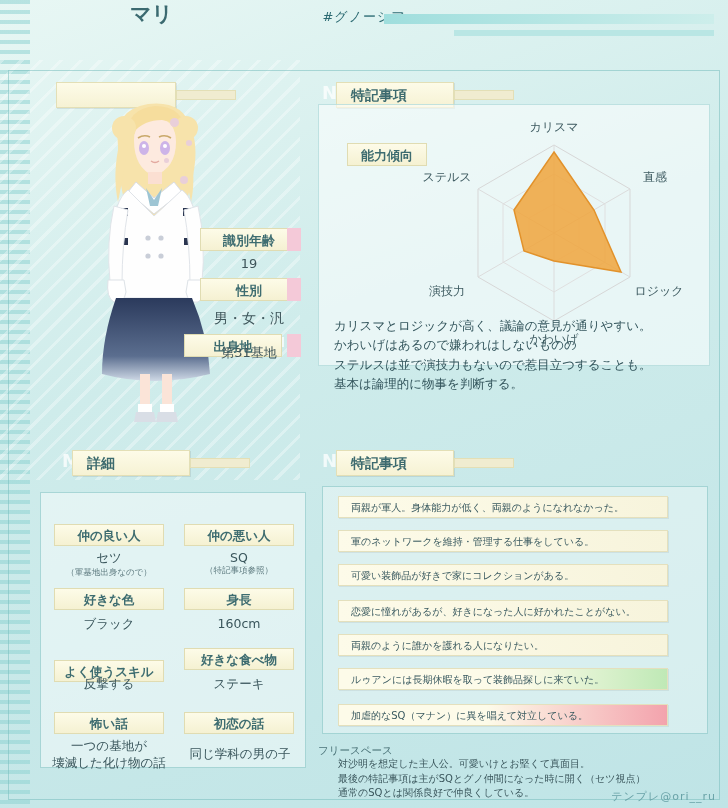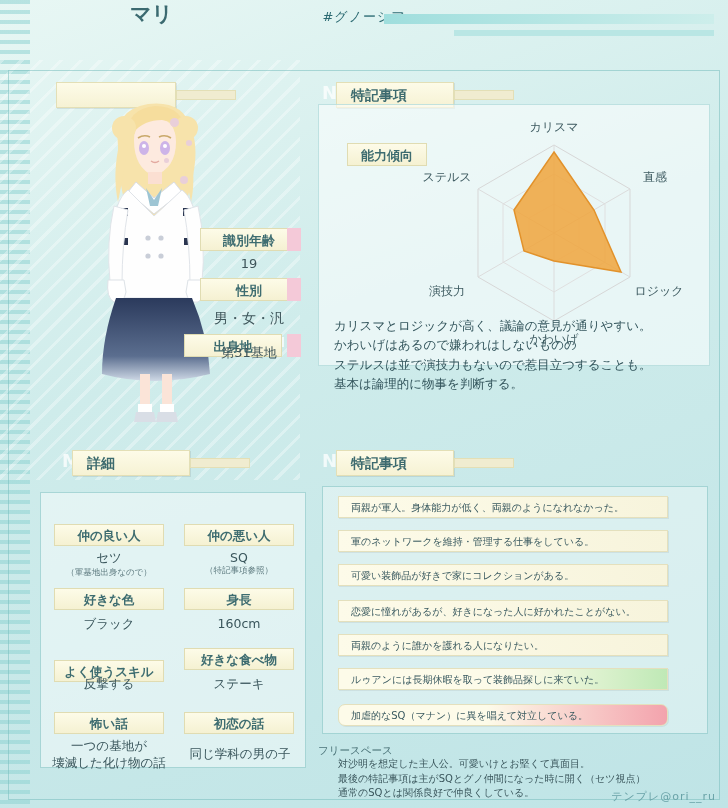--- a/index.html
+++ b/index.html
@@ -299,20 +299,20 @@
 </div>
 <div class="ribbon-tail" style="left:454px;top:458px;"></div>
 <div class="frame-line" style="left:322px;top:486px;width:386px;height:248px;background:rgba(255,255,255,.35);"></div>
 
 <div class="noterow" style="top:496px;">両親が軍人。身体能力が低く、両親のようになれなかった。</div>
 <div class="noterow" style="top:530px;">軍のネットワークを維持・管理する仕事をしている。</div>
 <div class="noterow" style="top:564px;">可愛い装飾品が好きで家にコレクションがある。</div>
 <div class="noterow" style="top:600px;">恋愛に憧れがあるが、好きになった人に好かれたことがない。</div>
 <div class="noterow" style="top:634px;">両親のように誰かを護れる人になりたい。</div>
 <div class="noterow green" style="top:668px;">ルゥアンには長期休暇を取って装飾品探しに来ていた。</div>
-<div class="noterow pink" style="top:704px;border-radius:7px;">加虐的なSQ（マナン）に異を唱えて対立している。</div>
+<div class="noterow pink" style="top:704px;">加虐的なSQ（マナン）に異を唱えて対立している。</div>
 
 <div class="freespace-label">フリースペース</div>
 <div class="freespace-text" style="white-space:pre-line;">対沙明を想定した主人公。可愛いけとお堅くて真面目。
 最後の特記事項は主がSQとグノ仲間になった時に開く（セツ視点）
 通常のSQとは関係良好で仲良くしている。</div>
 
 <div class="credit">テンプレ@ori__ru</div>
 
 </body></html>

